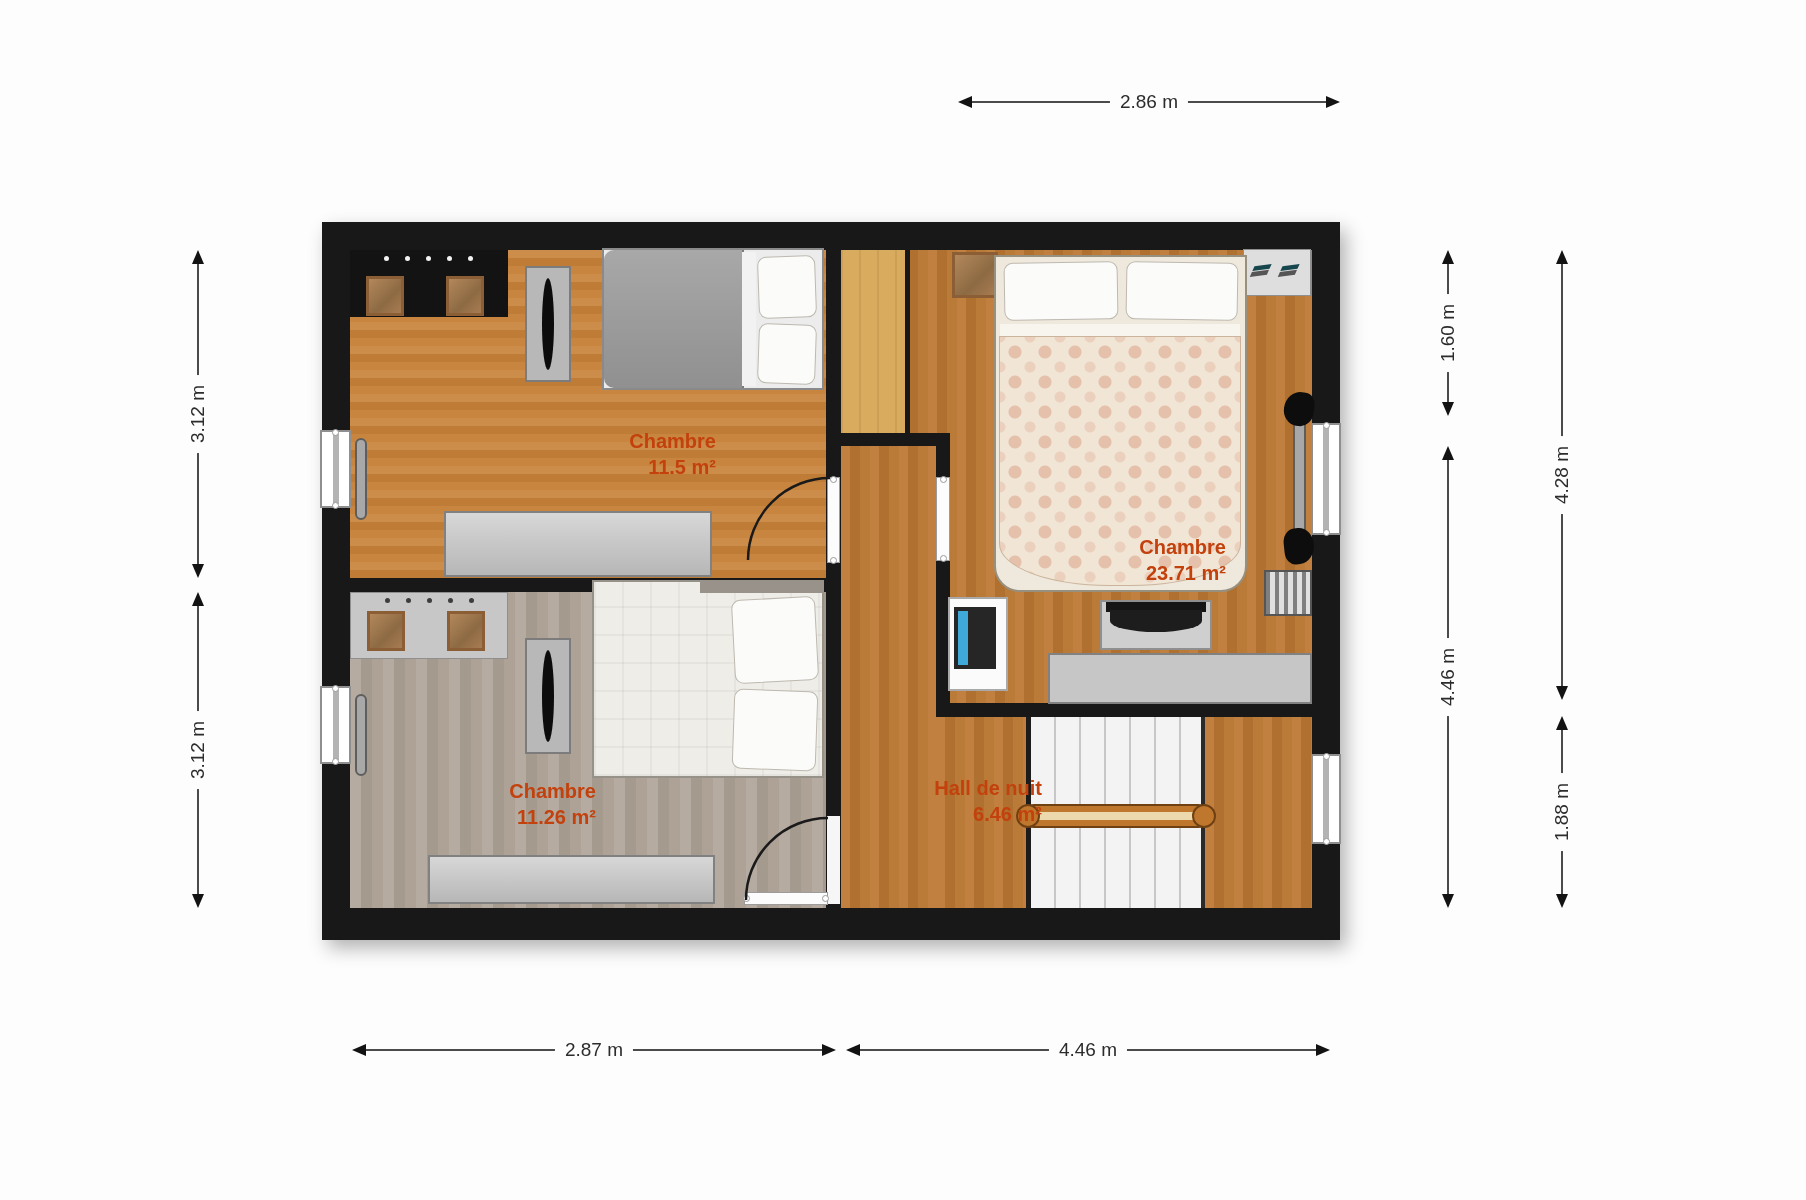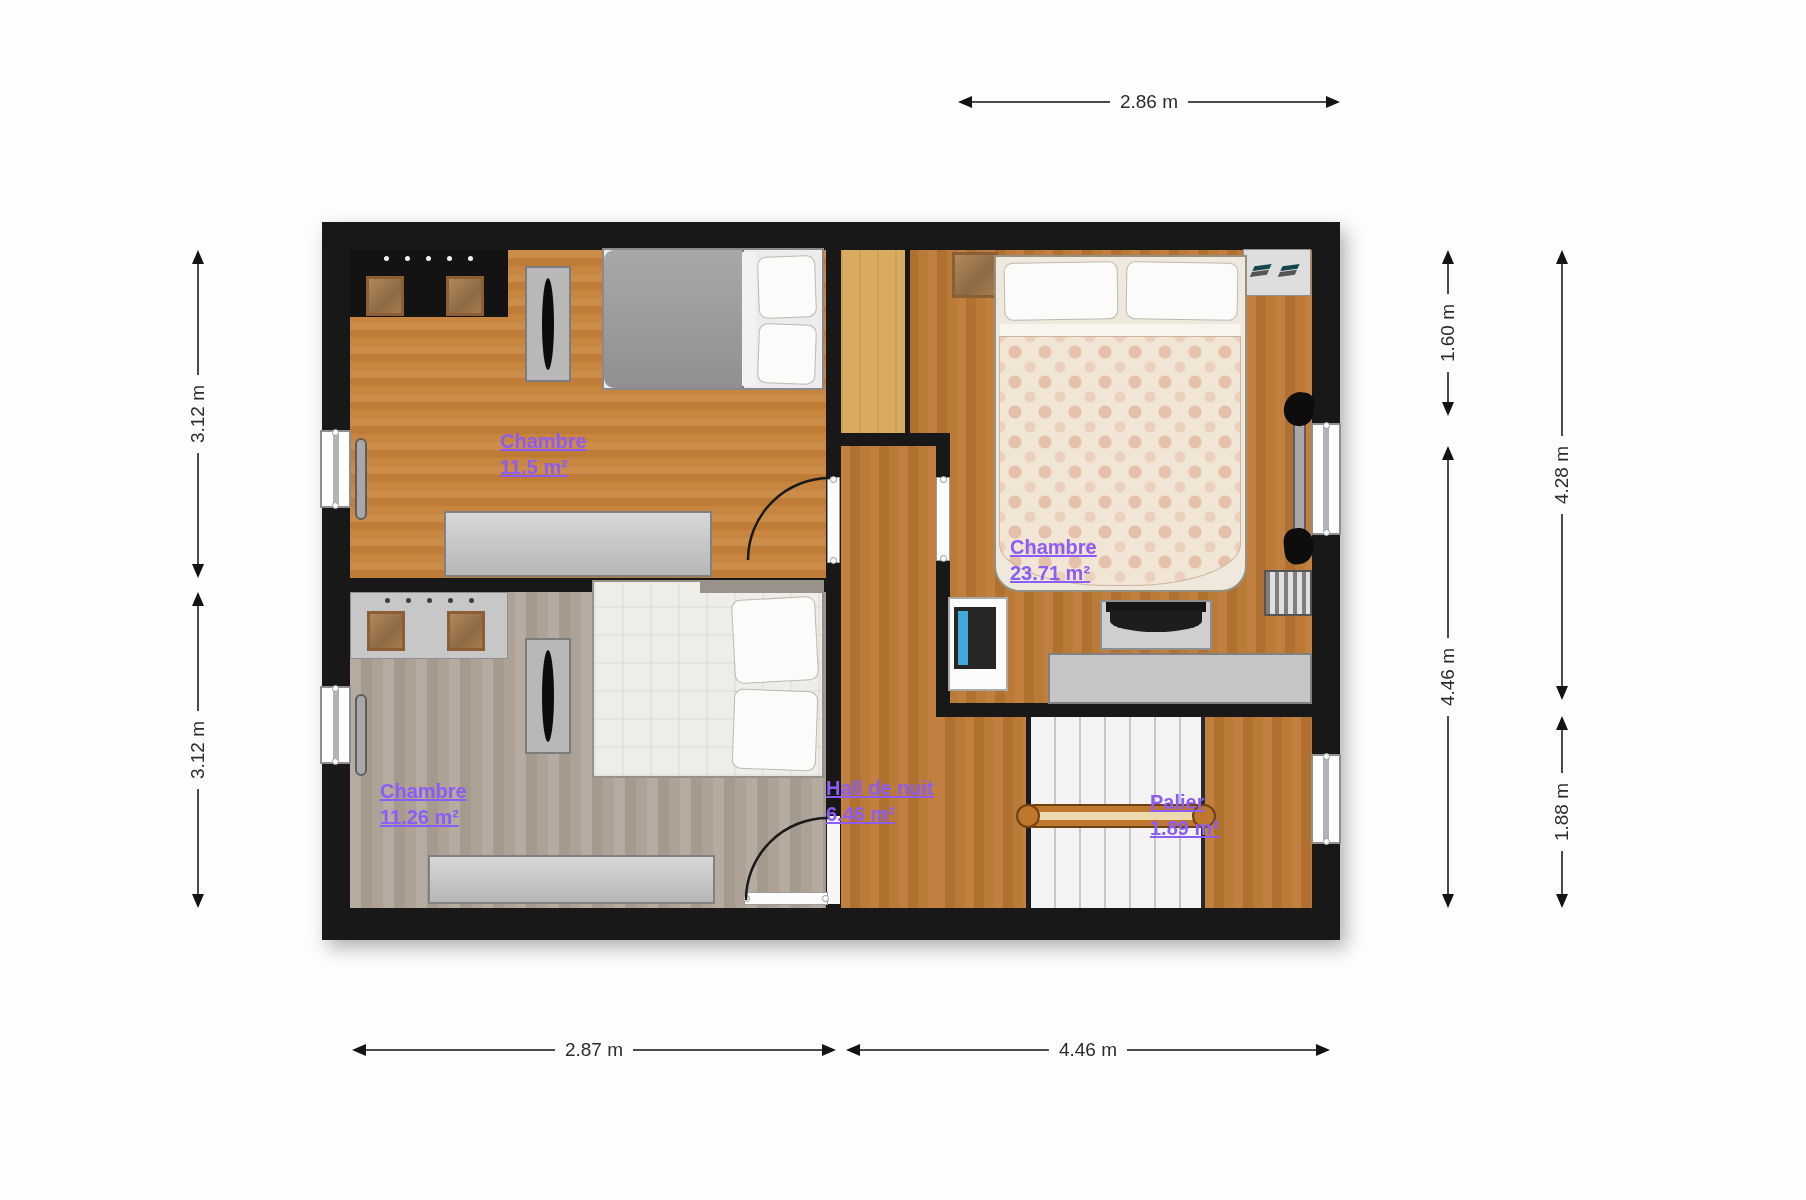--- a/index.html
+++ b/index.html
@@ -39,21 +39,21 @@
   .dotrow{position:absolute;display:flex;gap:16px;}
   .dot-w{width:5px;height:5px;border-radius:50%;background:#f2f2f2;}
   .dot-d{width:5px;height:5px;border-radius:50%;background:#3d3d3d;}
   .frame2{position:absolute;border:3px solid #8c5e36;background:linear-gradient(135deg,#b3885c,#8d6a43 60%,#a87c52);box-sizing:border-box;}
   .dresser-m{position:absolute;background:#b8b8b8;border:2px solid #7c7c7c;box-sizing:border-box;}
   .mirror{position:absolute;left:50%;top:10px;bottom:10px;width:12px;margin-left:-6px;background:#0c0c0c;border-radius:50%;}
   .dresser{position:absolute;background:#c2c2c2;border:2px solid #818181;box-sizing:border-box;
            background-image:linear-gradient(to bottom,rgba(255,255,255,.35),rgba(0,0,0,.06));}
   .bed-base{position:absolute;background:#ececec;border:2px solid #8a8a8a;box-sizing:border-box;}
   .pillow{position:absolute;background:#fbfbfa;border:1px solid #bdb9b0;border-radius:9px;box-sizing:border-box;}
-  .label{position:absolute;text-align:left;color:#8b5cf6;font-size:20px;line-height:26px;font-weight:600;text-decoration:underline;}
+  .label{position:absolute;text-align:right;color:#c2410c;font-size:20px;line-height:26px;font-weight:600;}
   .label span{display:block;}
   
   .dim-h{position:absolute;height:0;}
   .dim-h .line{position:absolute;left:12px;right:12px;top:-1px;height:2px;background:#4b4b4b;}
   .dim-h .ah-l{position:absolute;left:0;top:-6px;width:0;height:0;border-top:6px solid transparent;border-bottom:6px solid transparent;border-right:14px solid #131313;}
   .dim-h .ah-r{position:absolute;right:0;top:-6px;width:0;height:0;border-top:6px solid transparent;border-bottom:6px solid transparent;border-left:14px solid #131313;}
   .dim-v{position:absolute;width:0;}
   .dim-v .line{position:absolute;top:12px;bottom:12px;left:-1px;width:2px;background:#4b4b4b;}
   .dim-v .av-t{position:absolute;top:0;left:-6px;width:0;height:0;border-left:6px solid transparent;border-right:6px solid transparent;border-bottom:14px solid #131313;}
   .dim-v .av-b{position:absolute;bottom:0;left:-6px;width:0;height:0;border-left:6px solid transparent;border-right:6px solid transparent;border-top:14px solid #131313;}
@@ -219,24 +219,20 @@
     <span>23.71 m²</span>
   </div>
   <div class="label" style="left:380px;top:778px;width:216px;">
     <span>Chambre</span>
     <span>11.26 m²</span>
   </div>
   <div class="label" style="left:826px;top:775px;width:216px;">
     <span>Hall de nuit</span>
     <span>6.46 m²</span>
   </div>
-  <div class="label" style="left:1150px;top:789px;width:216px;">
-    <span>Palier</span>
-    <span>1.89 m²</span>
-  </div>
 
   <div class="dim-h" style="left:958px;top:102px;width:382px;">
     <div class="line"></div>
       <div class="ah-l"></div>
       <div class="ah-r"></div>
     <div class="dlabel">2.86 m</div>
   </div>
   <div class="dim-h" style="left:352px;top:1050px;width:484px;">
     <div class="line"></div>
       <div class="ah-l"></div>

